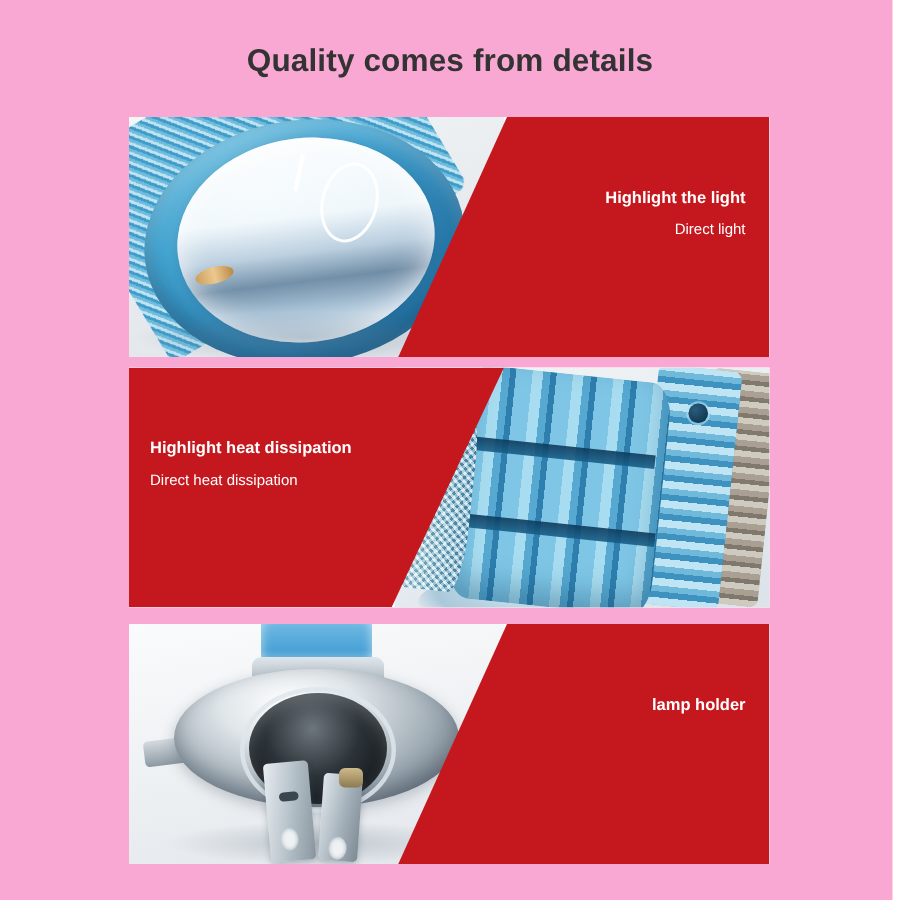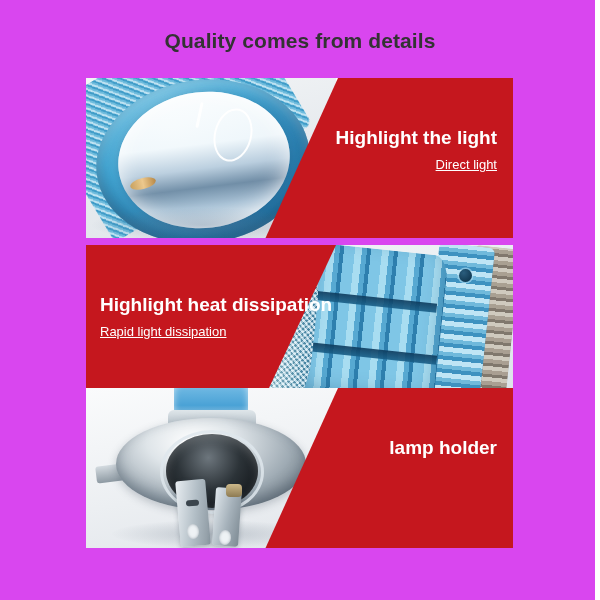--- a/index.html
+++ b/index.html
@@ -11,21 +11,21 @@
     width: 600px;
     height: 600px;
     overflow: hidden;
     font-family: "Liberation Sans", sans-serif;
   }
 
   .page {
     position: relative;
     width: 595px;
     height: 600px;
-    background: #d946ef;
+    background: #f9a8d4;
   }
 
   
   .title {
     position: absolute;
     left: 0;
     top: 29px;
     width: 600px;
     text-align: center;
     font-size: 21px;
@@ -38,21 +38,21 @@
   .panel {
     position: absolute;
     left: 86px;
     width: 427px;
     height: 160px;
     overflow: hidden;
     background: #ffffff;
   }
   #panel-1 { top: 78px; }
   #panel-2 { top: 245px; }
-  #panel-3 { top: 388px; }
+  #panel-3 { top: 416px; }
 
   .photo {
     position: absolute;
     top: 0;
     height: 160px;
     overflow: hidden;
     background: #eef1f3;
   }
   .photo-left  { left: 0;   width: 250px; }
   .photo-right { right: 0;  width: 250px; }
@@ -75,32 +75,31 @@
     width: 250px;
     clip-path: polygon(0% 0%, 100% 0%, 70% 100%, 0% 100%);
   }
 
   .caption {
     position: absolute;
     z-index: 4;
     color: #ffffff;
   }
   .caption .head {
-    font-size: 19px;
+    font-size: 11px;
     font-weight: bold;
     line-height: 1.25;
     white-space: nowrap;
   }
   .caption .sub {
-    font-size: 13px;
+    font-size: 10px;
     font-weight: normal;
     line-height: 1.3;
     margin-top: 7px;
     white-space: nowrap;
-    text-decoration: underline;
   }
   .cap-right {
     right: 16px;
     top: 48px;
     text-align: right;
   }
   .cap-left {
     left: 14px;
     top: 48px;
     text-align: left;
@@ -475,21 +474,21 @@
         <div class="hs-slotB"></div>
         <div class="hs-knurl"></div>
         <div class="hs-hole"></div>
       </div>
     </div>
 
     <div class="redblock red-left"></div>
 
     <div class="caption cap-left">
       <div class="head">Highlight heat dissipation</div>
-      <div class="sub">Rapid light dissipation</div>
+      <div class="sub">Direct heat dissipation</div>
     </div>
   </div>
 
   <div class="panel" id="panel-3">
 
     <div class="photo photo-left">
       <div class="bulbphoto">
         <div class="bb-shadow"></div>
         <div class="bb-glass"></div>
         <div class="bb-neck"></div>

